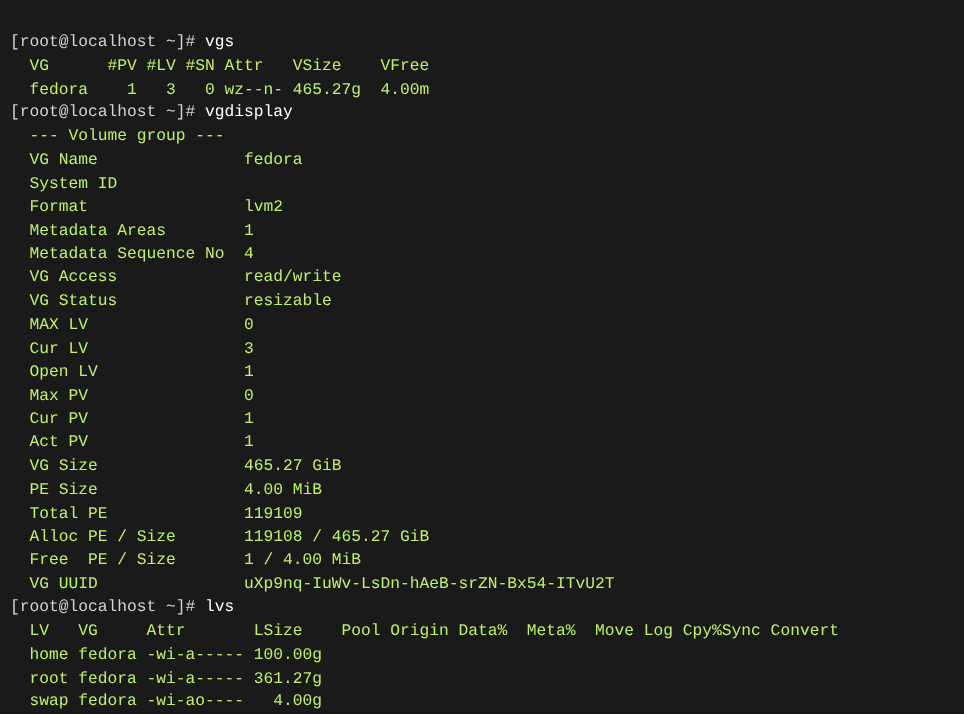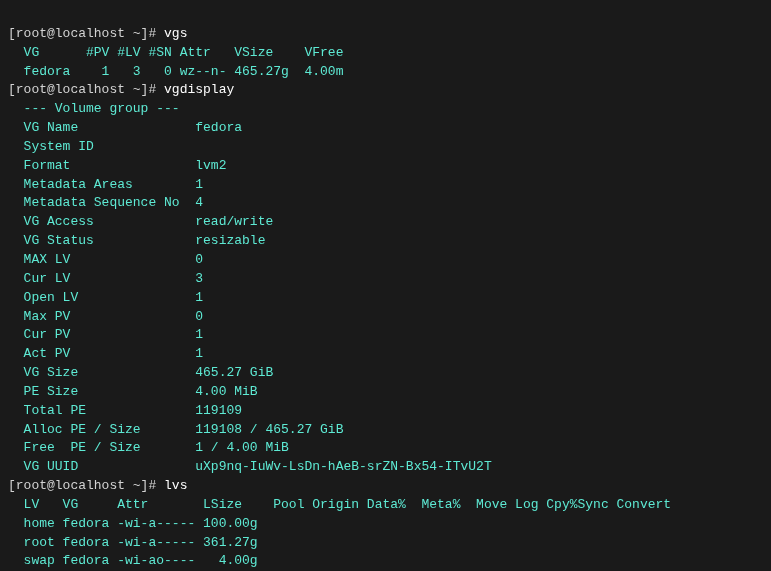--- a/index.html
+++ b/index.html
@@ -24,21 +24,21 @@
       white-space: pre;
       line-height: 1.45;
     }
     .prompt {
       color: #d3d3d3;
     }
     .cmd {
       color: #ffffff;
     }
     .output {
-      color: #5eead4;
+      color: #bef264;
     }
     @keyframes blink {
       50% { opacity: 0; }
     }
   </style>
 </head>
 <body>
 
 <div class="terminal">
 <div><span class="prompt">[root@localhost ~]# </span><span class="cmd">vgs</span></div><div class="output">  VG      #PV #LV #SN Attr   VSize    VFree</div><div class="output">  fedora    1   3   0 wz--n- 465.27g  4.00m</div><div><span class="prompt">[root@localhost ~]# </span><span class="cmd">vgdisplay</span></div><div class="output">  --- Volume group ---</div><div class="output">  VG Name               fedora</div><div class="output">  System ID             </div><div class="output">  Format                lvm2</div><div class="output">  Metadata Areas        1</div><div class="output">  Metadata Sequence No  4</div><div class="output">  VG Access             read/write</div><div class="output">  VG Status             resizable</div><div class="output">  MAX LV                0</div><div class="output">  Cur LV                3</div><div class="output">  Open LV               1</div><div class="output">  Max PV                0</div><div class="output">  Cur PV                1</div><div class="output">  Act PV                1</div><div class="output">  VG Size               465.27 GiB</div><div class="output">  PE Size               4.00 MiB</div><div class="output">  Total PE              119109</div><div class="output">  Alloc PE / Size       119108 / 465.27 GiB</div><div class="output">  Free  PE / Size       1 / 4.00 MiB</div><div class="output">  VG UUID               uXp9nq-IuWv-LsDn-hAeB-srZN-Bx54-ITvU2T</div><div class="output"></div><div><span class="prompt">[root@localhost ~]# </span><span class="cmd">lvs</span></div><div class="output">  LV   VG     Attr       LSize    Pool Origin Data%  Meta%  Move Log Cpy%Sync Convert</div><div class="output">  home fedora -wi-a----- 100.00g</div><div class="output">  root fedora -wi-a----- 361.27g</div><div class="output">  swap fedora -wi-ao----   4.00g</div></div>

